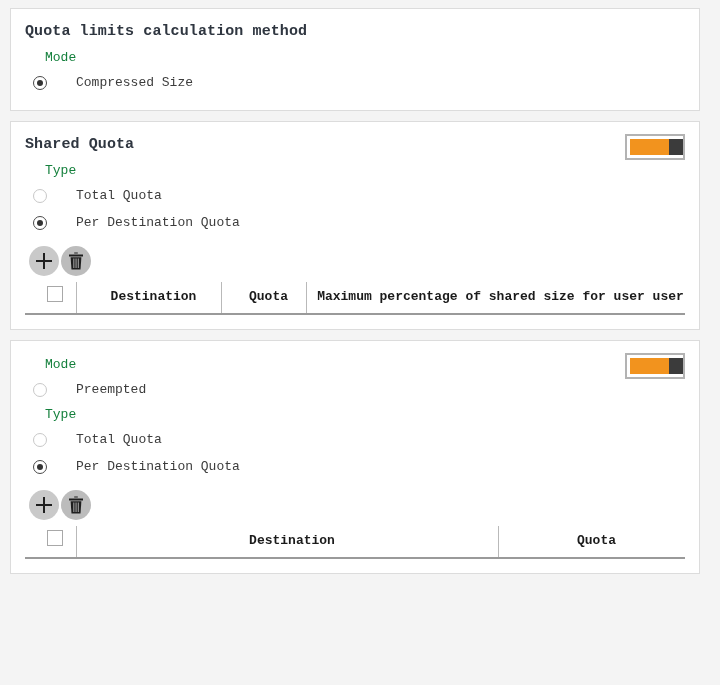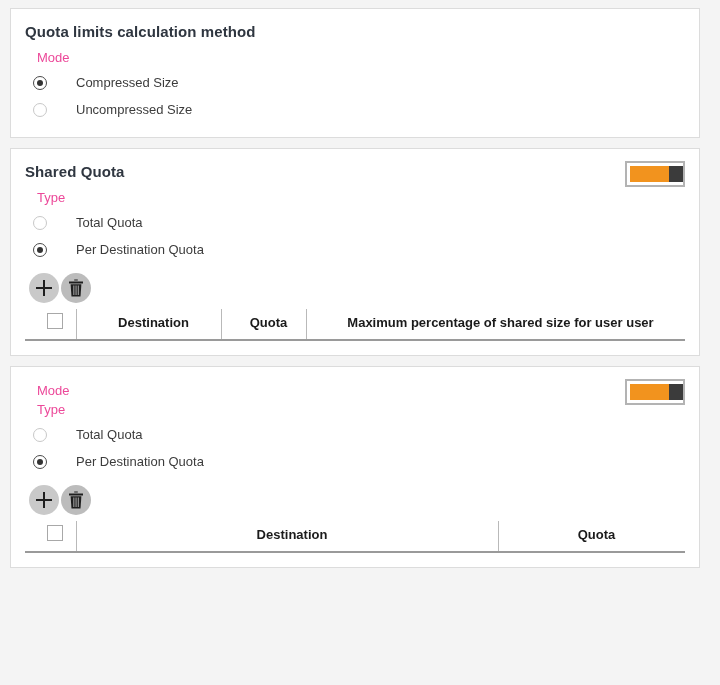--- a/index.html
+++ b/index.html
@@ -24,20 +24,21 @@
   }
 
   
   .panel {
     position: relative;
     background: #ffffff;
     border: 1px solid #dcdcdc;
     box-sizing: border-box;
     margin-bottom: 10px;
     padding: 12px 14px 14px 14px;
+    font-family: Liberation Mono, monospace;
   }
   .panel-title {
     font-size: 15px;
     font-weight: bold;
     color: #2f3640;
     margin: 2px 0 10px 0;
     letter-spacing: 0.1px;
   }
 
   
@@ -62,22 +63,22 @@
   .toggle .knob {
     flex: 0 0 14px;
     height: 100%;
     background: #3b3b3b;
     margin-right: -3px;
   }
 
   
   .group-label {
     font-size: 13px;
-    color: #ec4899;
-    margin: 4px 0 4px 12px;
+    color: #15803d;
+    margin: 4px 0 4px 20px;
     font-weight: normal;
   }
 
   
   .radio-row {
     display: flex;
     align-items: center;
     margin: 0 0 0 8px;
     height: 27px;
     gap: 19px;
@@ -175,24 +176,20 @@
 <body>
 
 <div class="page">
   <div id="panels-root">
       <div class="panel">
         <div class="panel-title">Quota limits calculation method</div>
         <div class="group-label">Mode</div>
         <div class="radio-row">
           <span class="radio checked"></span>
           <span class="radio-label">Compressed Size</span>
-        </div>
-        <div class="radio-row">
-          <span class="radio"></span>
-          <span class="radio-label">Uncompressed Size</span>
         </div>
       </div>
       <div class="panel">
         <div class="panel-title">Shared Quota</div>
         <div class="toggle">
           <div class="track"></div>
           <div class="knob"></div>
         </div>
         <div class="group-label">Type</div>
         <div class="radio-row">
@@ -234,20 +231,24 @@
           </thead>
           <tbody></tbody>
         </table>
       </div>
       <div class="panel">
         <div class="toggle">
           <div class="track"></div>
           <div class="knob"></div>
         </div>
         <div class="group-label">Mode</div>
+        <div class="radio-row">
+          <span class="radio"></span>
+          <span class="radio-label">Preempted</span>
+        </div>
         <div class="group-label">Type</div>
         <div class="radio-row">
           <span class="radio"></span>
           <span class="radio-label">Total Quota</span>
         </div>
         <div class="radio-row">
           <span class="radio checked"></span>
           <span class="radio-label">Per Destination Quota</span>
         </div>
         <div class="actions">

